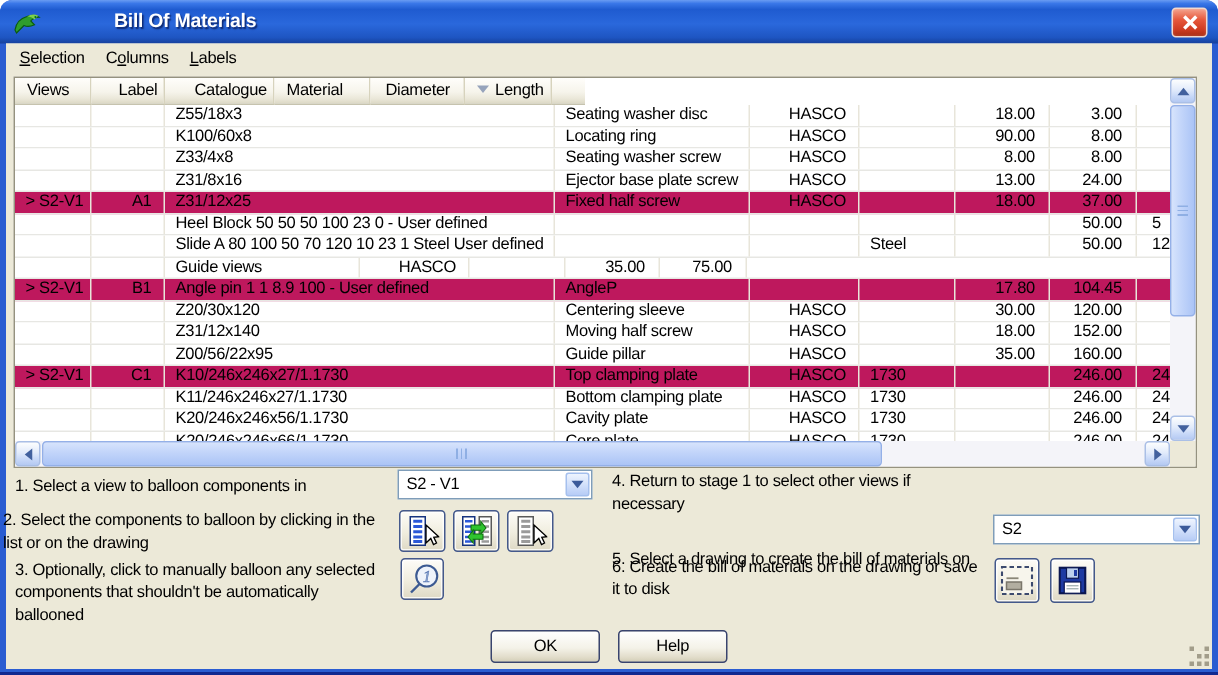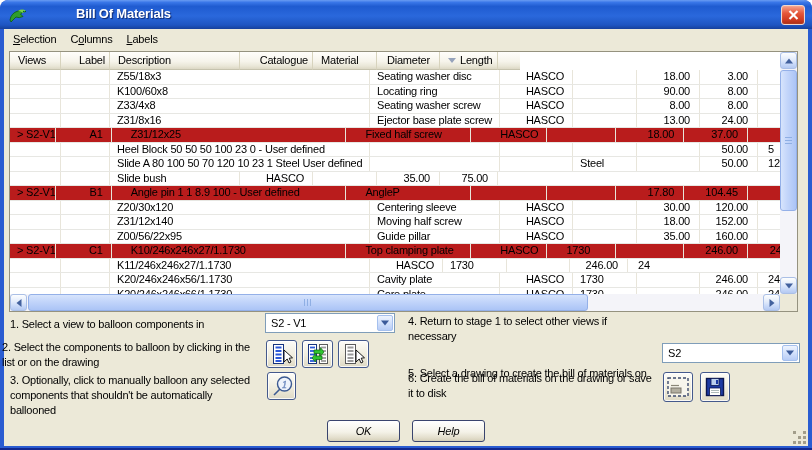--- a/index.html
+++ b/index.html
@@ -31,21 +31,21 @@
   .listview{position:absolute;left:9px;top:51px;width:789px;height:261px;
     border:1px solid #95927f;background:#fff;}
   .lv-header{position:absolute;left:0;top:0;width:770px;height:18px;display:flex;}
   .hcell{height:18px;border-right:1px solid #d7d3bd;border-bottom:1px solid #c6c3ae;
     background:linear-gradient(180deg,#fffefb 0%,#f6f4eb 55%,#eae7d8 82%,#dcd8c5 100%);
     font-size:11px;line-height:17px;color:#000;padding:0 4px 0 8px;white-space:nowrap;overflow:hidden;}
   .sort-arrow{display:inline-block;width:0;height:0;border-left:4px solid transparent;
     border-right:4px solid transparent;border-top:5px solid #96a3bb;margin:0 4px 1px 0;}
   .lv-body{position:absolute;left:0;top:18px;width:770px;height:224px;overflow:hidden;background:#fff;}
   .lv-row{display:flex;height:14.5px;border-bottom:1px solid #e7e7e3;background:#fff;}
-  .lv-row.hl{background:#b91c1c;gap:12px;}
+  .lv-row.hl{background:#be185d;}
   .lv-cell{height:100%;border-right:1px solid #e8e5da;padding:0 8px 0 7px;
     font-size:11px;line-height:13px;color:#000;white-space:nowrap;overflow:hidden;}
   .c-views{width:51px;}
   .c-label{width:49px;text-align:right;}
   .c-part{width:260px;}
   .c-desc{width:130px;}
   .c-cat{width:73px;text-align:right;}
   .c-mat{width:64px;}
   .c-dia{width:63px;text-align:right;padding-right:9px;}
   .c-len{width:58px;text-align:right;padding-right:9px;}
@@ -90,21 +90,21 @@
     box-shadow:inset 0 0 0 1px #ffffffcc;display:flex;align-items:center;justify-content:center;}
   #btn-sel-list{left:266px;top:340px;width:31px;height:28px;}
   #btn-sel-swap{left:302px;top:340px;width:31px;height:28px;}
   #btn-desel-list{left:338px;top:340px;width:31px;height:28px;}
   #btn-manual{left:267px;top:372px;width:29px;height:28px;}
   #btn-draw{left:663px;top:372px;width:30px;height:30px;}
   #btn-save{left:700px;top:372px;width:30px;height:30px;}
   .push-btn{position:absolute;width:73px;height:22px;border:1px solid #39446e;border-radius:3px;
     background:linear-gradient(180deg,#ffffff 0%,#f4f2e8 55%,#e2ddcb 85%,#d4cfb8 100%);
     font-family:"Liberation Sans",sans-serif;font-size:11px;color:#000;
-    display:flex;align-items:center;justify-content:center;font-style:italic;}
+    display:flex;align-items:center;justify-content:center;}
   #btn-ok{left:327px;top:420px;}
   #btn-help{left:412px;top:420px;}
   .grip{position:absolute;right:6px;bottom:6px;width:13px;height:13px;}
   .grip::after{content:"";position:absolute;left:0;top:0;width:3px;height:3px;background:#a29d8a;
     box-shadow:10px 0 #a29d8a,5px 5px #a29d8a,10px 5px #a29d8a,0 10px #a29d8a,5px 10px #a29d8a,10px 10px #a29d8a;}
 </style>
 </head>
 <body>
 
 <div id="window">
@@ -131,21 +131,20 @@
   <div class="menubar">
       <div class="menu-item"><span></span><u>S</u><span>election</span></div>
       <div class="menu-item"><span>C</span><u>o</u><span>lumns</span></div>
       <div class="menu-item"><span></span><u>L</u><span>abels</span></div>
     </div>
 
   <div class="listview">
     <div class="lv-header">
         <div class="hcell c-views"><span>Views</span></div>
         <div class="hcell c-label"><span>Label</span></div>
-        <div class="hcell c-desc"><span>Description</span></div>
         <div class="hcell c-cat"><span>Catalogue</span></div>
         <div class="hcell c-mat"><span>Material</span></div>
         <div class="hcell c-dia"><span>Diameter</span></div>
         <div class="hcell c-len"><span class="sort-arrow"></span><span>Length</span></div>
         <div class="hcell c-extra"><span></span></div>
       </div>
     <div class="lv-body">
         <div class="lv-row">
           <div class="lv-cell c-views"></div>
           <div class="lv-cell c-label"></div>
@@ -219,21 +218,21 @@
           <div class="lv-cell c-desc"></div>
           <div class="lv-cell c-cat"></div>
           <div class="lv-cell c-mat">Steel</div>
           <div class="lv-cell c-dia"></div>
           <div class="lv-cell c-len">50.00</div>
           <div class="lv-cell c-extra">12</div>
         </div>
         <div class="lv-row">
           <div class="lv-cell c-views"></div>
           <div class="lv-cell c-label"></div>
-          <div class="lv-cell c-desc">Slide bush</div>
+          <div class="lv-cell c-desc">Guide views</div>
           <div class="lv-cell c-cat">HASCO</div>
           <div class="lv-cell c-mat"></div>
           <div class="lv-cell c-dia">35.00</div>
           <div class="lv-cell c-len">75.00</div>
           <div class="lv-cell c-extra"></div>
         </div>
         <div class="lv-row hl">
           <div class="lv-cell c-views">&gt; S2-V1</div>
           <div class="lv-cell c-label">B1</div>
           <div class="lv-cell c-part">Angle pin 1 1 8.9 100 - User defined</div>
@@ -285,20 +284,21 @@
           <div class="lv-cell c-cat">HASCO</div>
           <div class="lv-cell c-mat">1730</div>
           <div class="lv-cell c-dia"></div>
           <div class="lv-cell c-len">246.00</div>
           <div class="lv-cell c-extra">24</div>
         </div>
         <div class="lv-row">
           <div class="lv-cell c-views"></div>
           <div class="lv-cell c-label"></div>
           <div class="lv-cell c-part">K11/246x246x27/1.1730</div>
+          <div class="lv-cell c-desc">Bottom clamping plate</div>
           <div class="lv-cell c-cat">HASCO</div>
           <div class="lv-cell c-mat">1730</div>
           <div class="lv-cell c-dia"></div>
           <div class="lv-cell c-len">246.00</div>
           <div class="lv-cell c-extra">24</div>
         </div>
         <div class="lv-row">
           <div class="lv-cell c-views"></div>
           <div class="lv-cell c-label"></div>
           <div class="lv-cell c-part">K20/246x246x56/1.1730</div>

